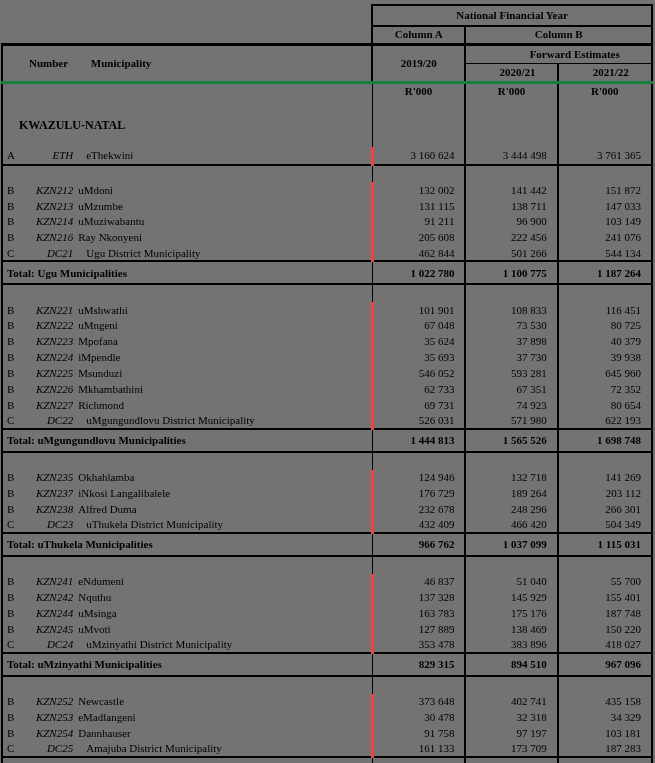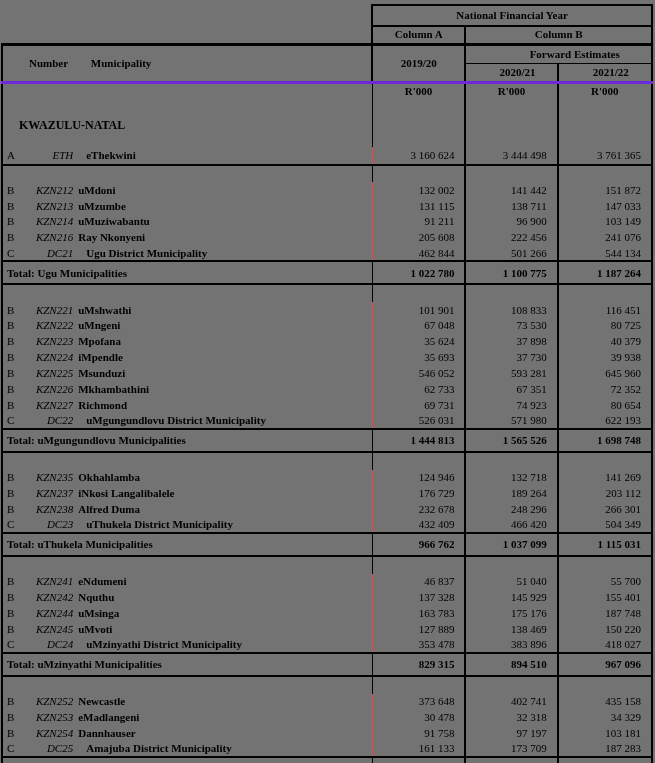--- a/index.html
+++ b/index.html
@@ -30,36 +30,36 @@
   
   .void { border: none; }
   .box  { border: 2px solid #000; text-align: center; font-weight: bold; }
   tr.r-nfy   { height: 21px; }
   tr.r-cols  { height: 18px; }
   tr.r-fe    { height: 19px; }
   tr.r-years { height: 19px; }
   tr.r-fe  .cell-nm, tr.r-fe .box { border-top: 3px solid #000; }
   .fe-cell { border-bottom: 1px solid #000; padding-left: 32px; }
   tr.r-years .box { border-top: 1px solid #000; padding-left: 12px; }
-  tr.r-unit td { border-top: 3px solid #6d28d9; }
+  tr.r-unit td { border-top: 3px solid #15803d; }
   tr.r-unit { height: 18px; }
   .unit { font-weight: bold; text-align: center; }
   .cell-nm {
     border-left: 2px solid #000;
     border-right: 2px solid #000;
     font-weight: bold;
     vertical-align: middle;
   }
   .nm-number { display: inline-block; margin-left: 26px; }
   .nm-muni   { display: inline-block; margin-left: 20px; }
   
   .lcell   { border-left: 2px solid #000; border-right: 1px solid #000; }
   .c-letter{ border-left: 2px solid #000; padding-left: 4px; }
   .c-code  { text-align: right; font-style: italic; }
-  .c-name  { border-right: 1px solid #ef4444; padding-left: 5px; font-weight: bold; }
+  .c-name  { border-right: 3px solid #ef4444; padding-left: 5px; }
   tr.indent .c-name { padding-left: 13px; }
   .v1, .v2, .v3 { border-right: 2px solid #000; }
   .num { text-align: right; padding-right: 10px; }
   
   tr.data     { height: 15.9px; }
   tr.metro    { height: 18px; }
   tr.prov-row { height: 16px; }
   .prov { font-weight: bold; padding-left: 16px; font-size: 12px; margin-top: 44px; }
   tr.rule-b td { border-bottom: 2px solid #000; }
   tr.total-row { height: 23px; }

